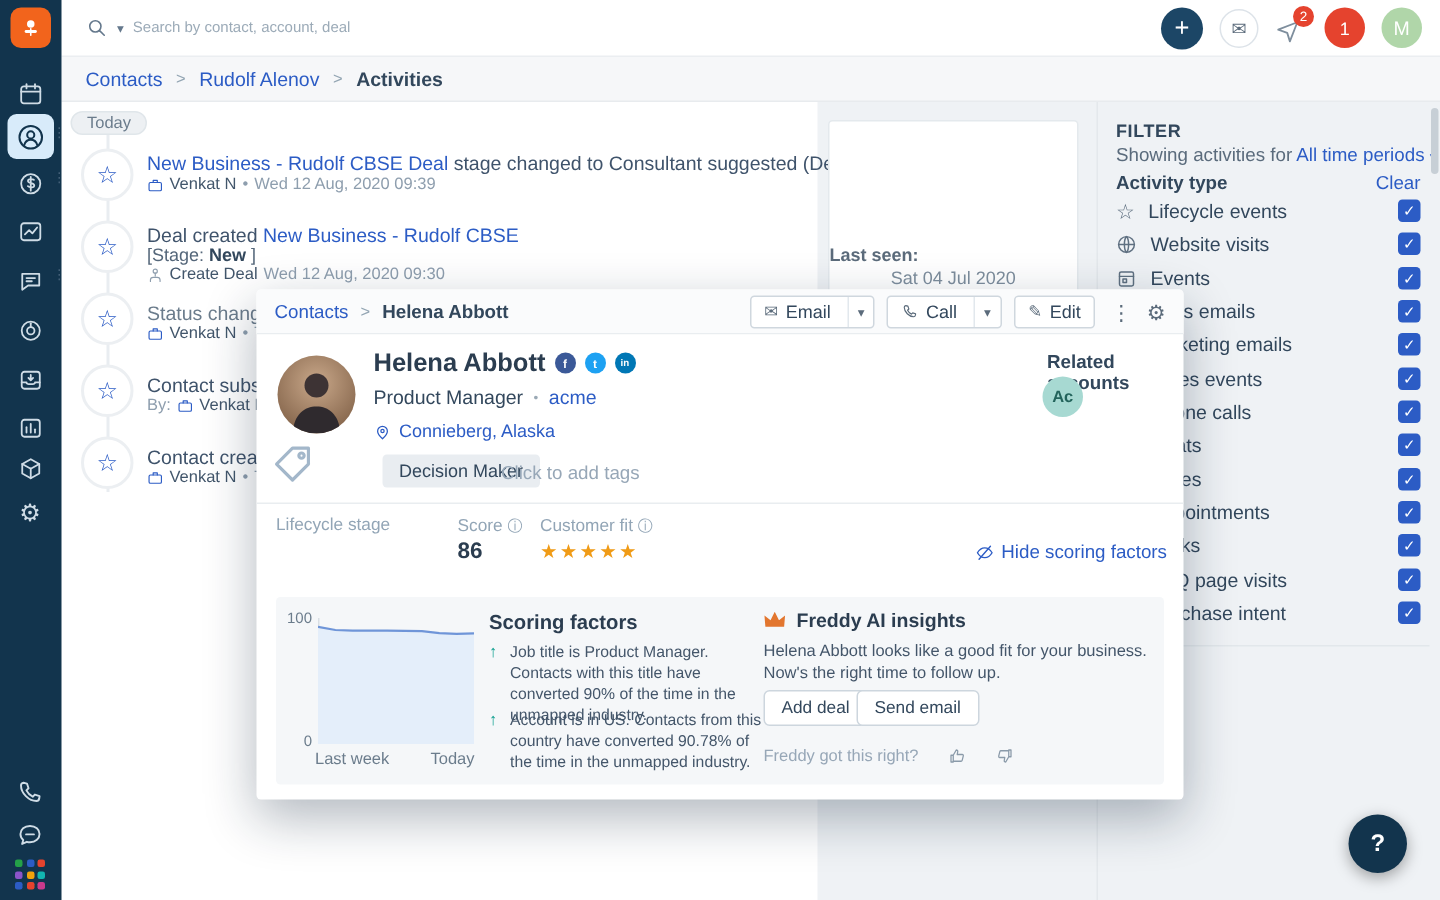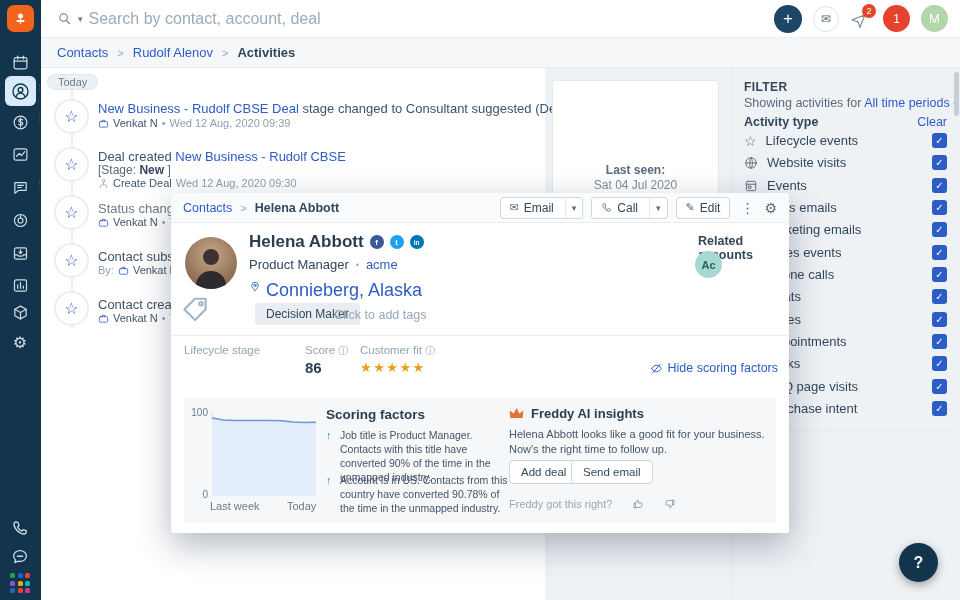--- a/index.html
+++ b/index.html
@@ -12,21 +12,21 @@
   .sb-ic { position:absolute; left:8px; width:24px; height:24px; color:#cfdce6; display:flex; align-items:center; justify-content:center; cursor:pointer; }
   .sb-active { position:absolute; left:5px; width:31px; height:30px; background:#d8ebfa; border-radius:6px; color:#12344d; display:flex; align-items:center; justify-content:center; }
   .sb-dots { position:absolute; left:35px; color:#46627a; font-size:9px; line-height:4px; }
   .logo { position:absolute; left:7px; top:5px; width:27px; height:27px; background:#f2641c; border-radius:7px; display:flex; align-items:center; justify-content:center; color:#fff; }
   .apps-grid { position:absolute; left:10px; top:573px; width:21px; height:21px; display:grid; grid-template-columns:repeat(3,1fr); gap:2px; }
   .apps-grid span { width:5px; height:5px; border-radius:1.5px; display:block; }
 
   
   .topbar { position:absolute; left:41px; top:0; width:919px; height:38px; background:#fff; border-bottom:1px solid #ebeef1; display:flex; align-items:center; z-index:5; }
   .search-wrap { display:flex; align-items:center; gap:6px; padding-left:16px; flex:1; }
-  .search-wrap input { border:none; outline:none; font-size:16px; width:420px; color:#33475b; background:transparent; }
+  .search-wrap input { border:none; outline:none; font-size:10px; width:420px; color:#33475b; background:transparent; }
   .search-wrap input::placeholder { color:#9cabb8; }
   .top-right { display:flex; align-items:center; gap:11px; padding-right:12px; }
   .circ { border-radius:50%; display:flex; align-items:center; justify-content:center; cursor:pointer; }
 
   
   .crumbbar { position:absolute; left:41px; top:38px; width:919px; height:30px; background:#f6f7f9; border-bottom:1px solid #e8ebee; display:flex; align-items:center; padding-left:16px; font-size:13px; gap:9px; z-index:5; }
   .bc-link { color:#2c5cc5; cursor:pointer; }
   .bc-sep { color:#93a5b3; font-size:11px; }
   .bc-cur { color:#32475c; font-weight:bold; }
 
@@ -41,21 +41,21 @@
   .tline { position:absolute; left:71px; top:88px; width:2px; height:240px; background:#e9edf1; }
   .tcirc { position:absolute; left:54px; width:35px; height:35px; background:#fff; border:2px solid #eceff2; border-radius:50%; color:#2c5cc5; font-size:16px; display:flex; align-items:center; justify-content:center; z-index:2; }
   .etitle { position:absolute; left:98px; font-size:13px; color:#3f536b; white-space:nowrap; }
   .lnk { color:#2c5cc5; cursor:pointer; }
   .byline { position:absolute; left:98px; font-size:11px; color:#8e9eae; display:flex; align-items:center; gap:4px; white-space:nowrap; }
   .byname { color:#42566b; }
 
   
   .card87 { position:absolute; left:552px; top:80px; width:167px; height:368px; background:#fff; border:1px solid #e4e9ed; border-radius:3px; z-index:3; }
   .score-circ { position:absolute; left:58px; top:22px; width:52px; height:52px; background:#9b9b9b; border-radius:50%; color:#fff; font-size:21px; display:flex; align-items:center; justify-content:center; }
-  .ls-l { position:absolute; top:82px; width:100%; text-align:center; font-size:12px; font-weight:bold; color:#5b6b7b; }
+  .ls-l { position:absolute; top:82px; width:100%; font-size:12px; font-weight:bold; color:#5b6b7b; }
   .ls-d { position:absolute; top:97px; width:100%; text-align:center; font-size:12px; color:#7e8e9d; }
 
   
   .modal { position:absolute; left:171px; top:193px; width:618px; height:340px; background:#fff; border-radius:3px; box-shadow:0 12px 34px rgba(15,35,55,.32); z-index:20; }
   .m-head { height:30px; background:#fafbfc; border-bottom:1px solid #e9edf0; border-radius:3px 3px 0 0; display:flex; align-items:center; padding:0 12px; gap:8px; font-size:12.5px; }
   .btn { height:22px; border:1px solid #cfd7de; background:#fff; border-radius:3px; font-size:12px; color:#32475c; display:inline-flex; align-items:center; padding:0 9px; gap:5px; cursor:pointer; }
   .btn-caret { padding:0 6px; border-left:1px solid #e2e8ed; margin-left:6px; margin-right:-9px; height:100%; display:flex; align-items:center; color:#5b6b7b; font-size:9px; }
   .avatar-ph { position:absolute; left:14px; top:44px; width:52px; height:52px; border-radius:50%; overflow:hidden; background:radial-gradient(circle at 50% 35%, #c9a88a, #8a6a50 75%, #6d523c); }
   .soc { width:14px; height:14px; border-radius:50%; color:#fff; font-size:8px; font-weight:bold; display:inline-flex; align-items:center; justify-content:center; cursor:pointer; }
   .chip { position:absolute; left:84px; top:110px; background:#e9edf1; border-radius:3px; font-size:12px; color:#32475c; padding:4px 11px; cursor:pointer; }
@@ -431,21 +431,21 @@
     <span>Helena Abbott</span>
     <span class="soc" style="background:#3b5998">f</span>
     <span class="soc" style="background:#1da1f2">t</span>
     <span class="soc" style="background:#0077b5;font-size:6.5px">in</span>
   </div>
   <div class="abs" style="left:78px;top:64px;font-size:13px;color:#32475c;display:flex;align-items:center;gap:7px">
     <span>Product Manager</span>
     <span style="color:#9aa9b5;font-size:9px">•</span>
     <span style="color:#2c5cc5;cursor:pointer">acme</span>
   </div>
-  <div class="abs" style="left:78px;top:87px;font-size:18px;color:#2c5cc5;display:flex;align-items:flex-start;gap:5px;cursor:pointer">
+  <div class="abs" style="left:78px;top:87px;font-size:12px;color:#2c5cc5;display:flex;align-items:flex-end;gap:5px;cursor:pointer">
     <svg class="i" width="12" height="12" viewBox="0 0 24 24">
         <path d="M12 21s-6.5-5.8-6.5-10a6.5 6.5 0 1113 0c0 4.2-6.5 10-6.5 10z"></path>
         <circle cx="12" cy="10.7" r="2.2"></circle>
       </svg>
     <span>Connieberg, Alaska</span>
   </div>
 
   <div class="abs" style="left:9px;top:102px;color:#a3b7ca">
     <svg class="i" width="30" height="30" viewBox="0 0 24 24" stroke-width="1.3">
         <path d="M3.5 11.5L12 3h8.5v8.5L12 20z"></path>

